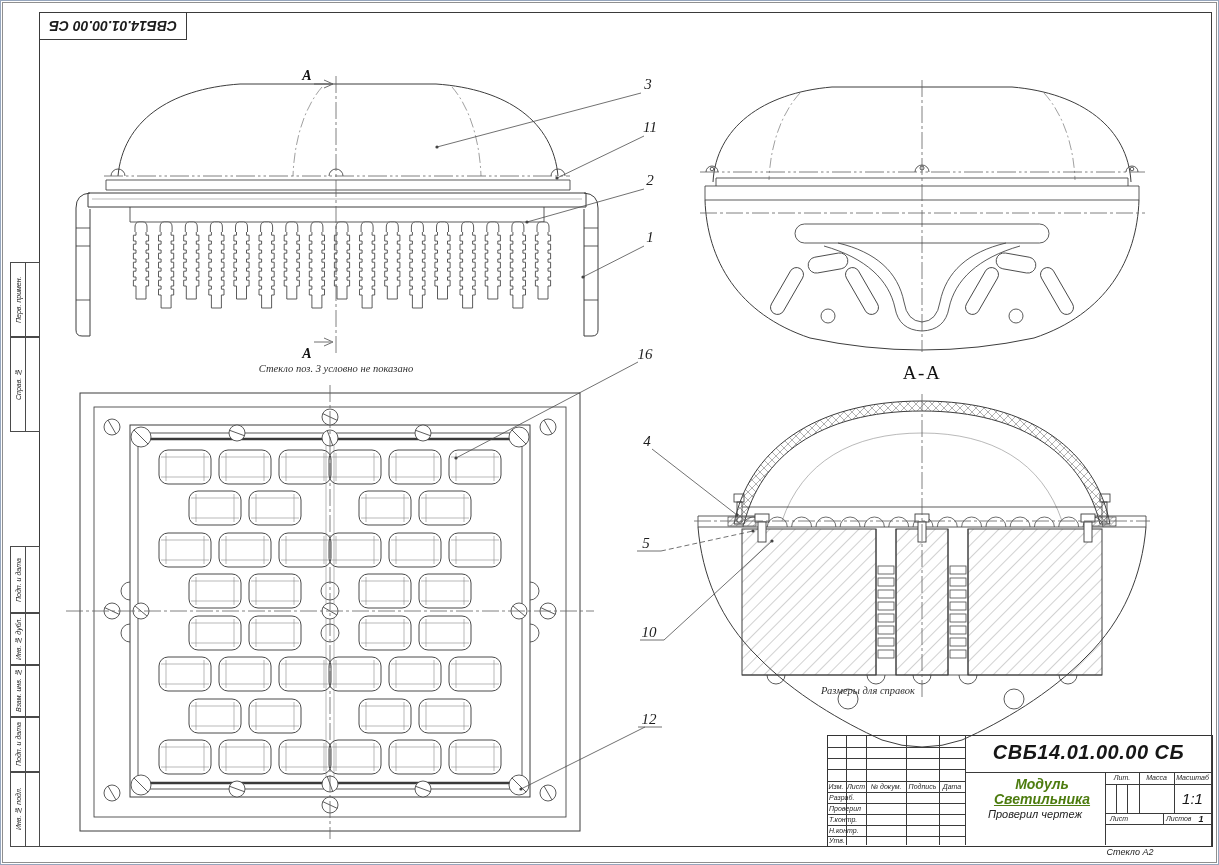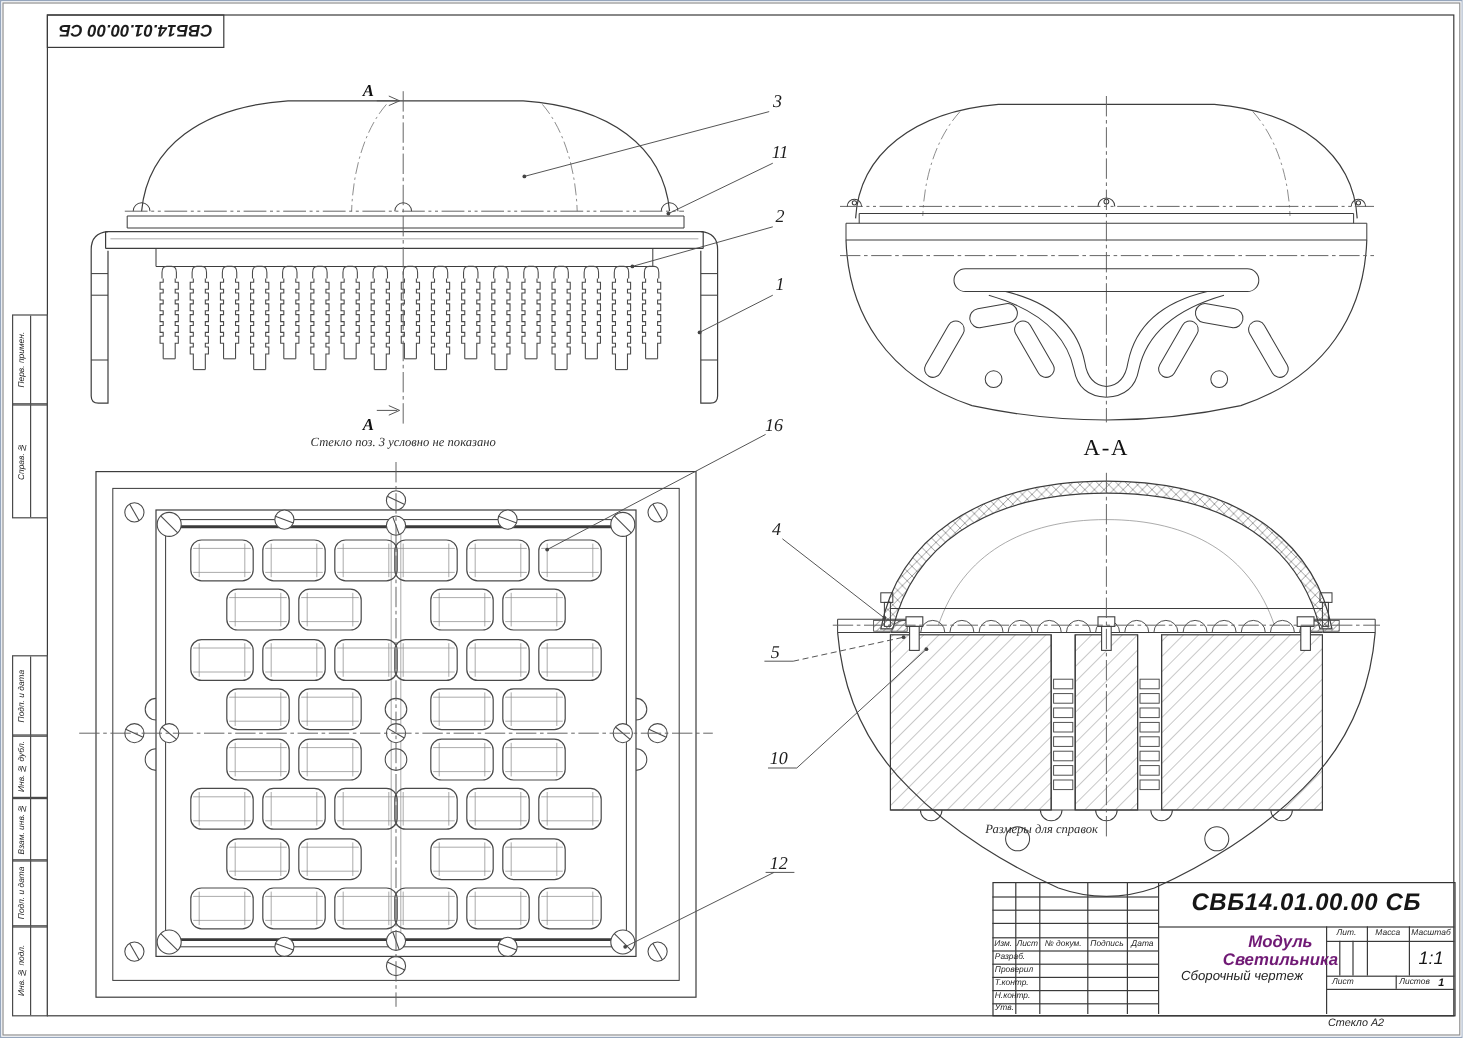--- a/index.html
+++ b/index.html
@@ -15,21 +15,21 @@
   .mbox .div{position:absolute;left:14px;top:0;bottom:0;border-left:1px solid #4a4a4a;}
   .mlabel{position:absolute;left:0px;top:0;bottom:0;width:15px;display:flex;align-items:center;justify-content:center;
       writing-mode:vertical-rl;transform:rotate(180deg);
       font:italic 7px "Liberation Sans",sans-serif;color:#222;white-space:nowrap;}
   .tb{position:absolute;left:827px;top:735px;width:384px;height:110px;border:1.4px solid #333;}
   .ln{position:absolute;background:#3a3a3a;}
   .lbl{position:absolute;font:italic 7px "Liberation Sans",sans-serif;color:#1e1e1e;white-space:nowrap;}
   .lbl.c{text-align:center;}
   .big-desig{position:absolute;left:965px;top:741px;width:247px;text-align:center;
       font:italic 600 20px "Liberation Sans",sans-serif;color:#161616;letter-spacing:.5px;}
-  .pname{position:absolute;left:999px;width:136px;text-align:center;font:italic 700 14px "Liberation Sans",sans-serif;color:#701a75;}
+  .pname{position:absolute;left:974px;width:136px;text-align:center;font:italic 700 14px "Liberation Sans",sans-serif;color:#4d7c0f;}
   .ptype{position:absolute;left:967px;top:808px;width:136px;text-align:center;font:italic 400 11px "Liberation Sans",sans-serif;color:#222;}
   .scaleval{position:absolute;left:1174px;top:790px;width:37px;text-align:center;font:italic 15px "Liberation Sans",sans-serif;color:#161616;}
   .sheetsval{position:absolute;left:1194px;top:814px;width:14px;text-align:center;font:italic 600 9px "Liberation Sans",sans-serif;color:#161616;}
   .format{position:absolute;left:1055px;top:847px;width:150px;text-align:center;
       font:italic 9px "Liberation Sans",sans-serif;color:#222;}
   svg{position:absolute;left:0;top:0;}
   .o{fill:none;stroke:#3d3d3d;stroke-width:1;}
   .o2{fill:none;stroke:#3d3d3d;stroke-width:.85;}
   .th{fill:none;stroke:#8a8a8a;stroke-width:.6;}
   .md{fill:none;stroke:#777;stroke-width:.7;stroke-dasharray:10 3 2 3;}
@@ -687,22 +687,22 @@
   <span class="lbl c" style="left:906px;top:783px;width:33px;">Подпись</span>
   <span class="lbl c" style="left:939px;top:783px;width:26px;">Дата</span>
   <span class="lbl" style="left:829px;top:794px;">Разраб.</span>
   <span class="lbl" style="left:829px;top:805px;">Проверил</span>
   <span class="lbl" style="left:829px;top:816px;">Т.контр.</span>
   <span class="lbl" style="left:829px;top:827px;">Н.контр.</span>
   <span class="lbl" style="left:829px;top:837px;">Утв.</span>
 
   <div class="big-desig">СВБ14.01.00.00 СБ</div>
   <div class="pname" style="top:776px;">Модуль</div>
-  <div class="pname" style="top:791px;">Светильника</div>
-  <div class="ptype">Сборочный чертеж</div>
+  <div class="pname" style="top:791px;text-decoration:underline;">Светильника</div>
+  <div class="ptype">Проверил чертеж</div>
 
   <span class="lbl c" style="left:1105px;top:774px;width:34px;">Лит.</span>
   <span class="lbl c" style="left:1139px;top:774px;width:35px;">Масса</span>
   <span class="lbl c" style="left:1174px;top:774px;width:37px;">Масштаб</span>
   <div class="scaleval">1:1</div>
   <span class="lbl" style="left:1110px;top:815px;">Лист</span>
   <span class="lbl" style="left:1166px;top:815px;">Листов</span>
   <div class="sheetsval">1</div>
 
   <div class="format">Стекло  А2</div>

